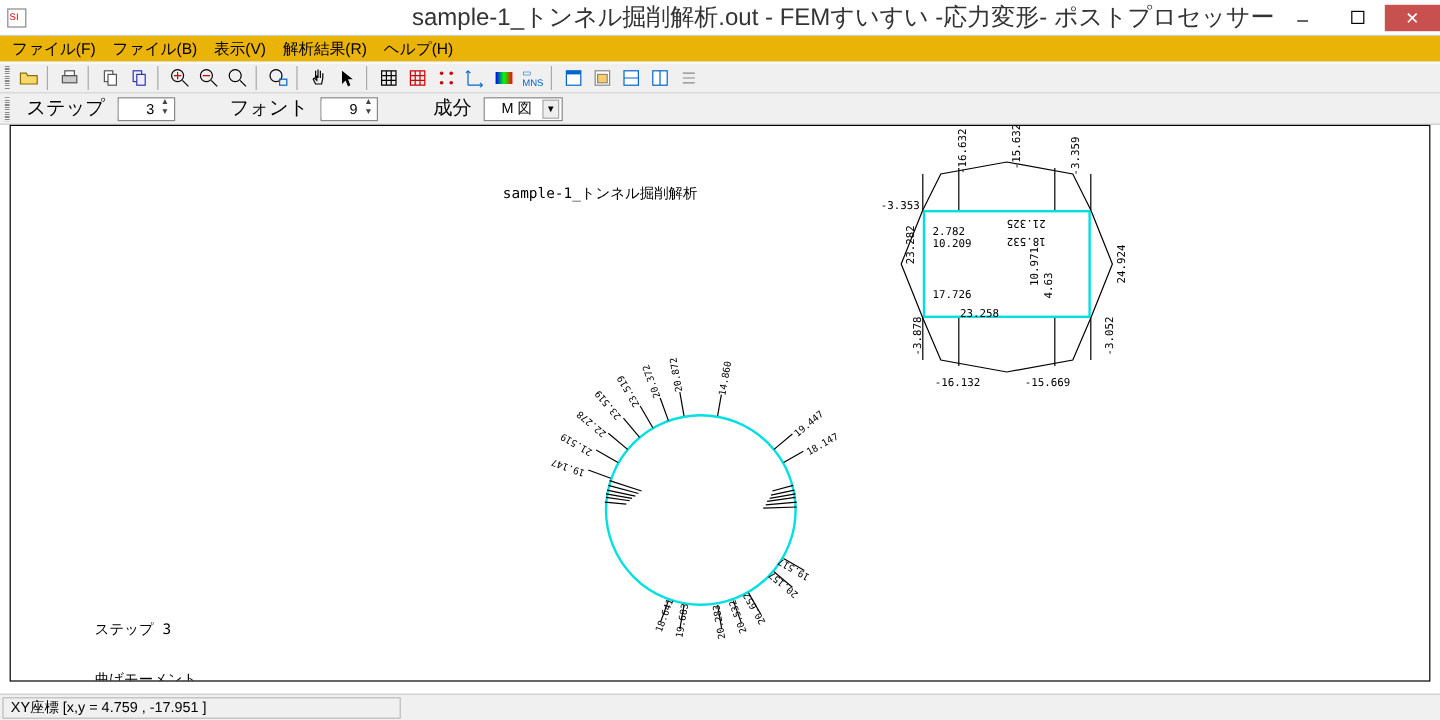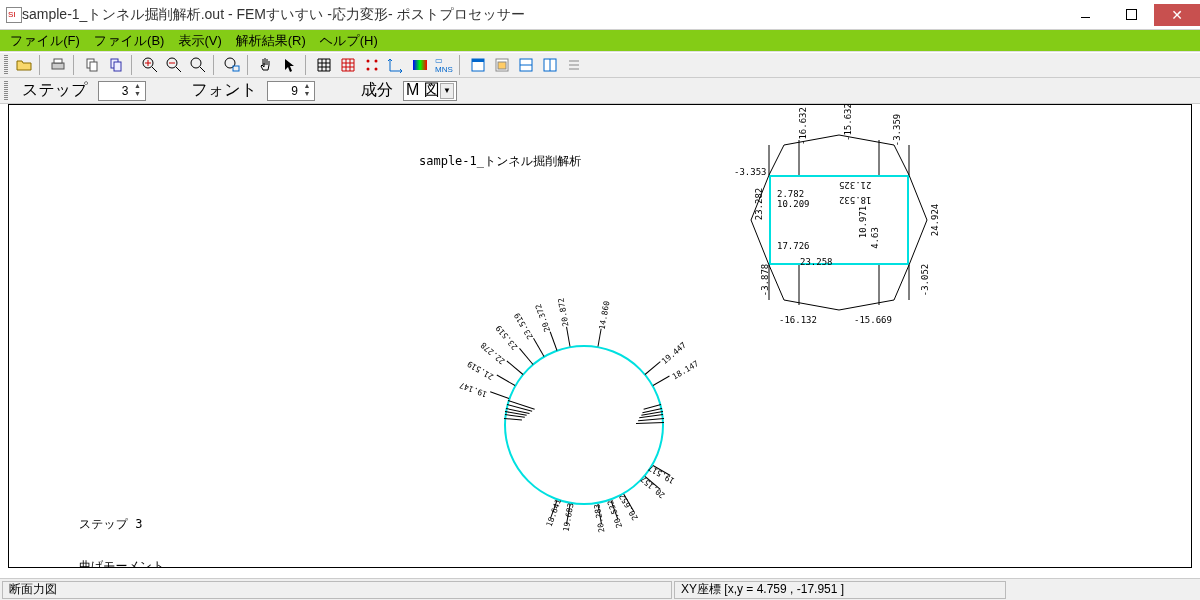--- a/index.html
+++ b/index.html
@@ -2,46 +2,46 @@
 <html><head>
 <meta charset="utf-8">
 <style>
 * { box-sizing: border-box; margin: 0; padding: 0; }
 body { font-family: "MS UI Gothic", "Meiryo", sans-serif; font-size: 12px; background: #fff; width: 1200px; height: 600px; overflow: hidden; position: relative; }
 
 
 .titlebar { height: 30px; background: linear-gradient(#fff,#fff); border-bottom: 1px solid #d0d0d0; display: flex; align-items: center; padding-left: 6px; }
 .titlebar .appicon { width: 16px; height: 16px; background: #fff; border: 1px solid #888; display:inline-block; position: relative;}
 .titlebar .appicon::after { content: "SI"; font-size:8px; color:#c00; position:absolute; left:1px; top:2px;}
-.titlebar .title { flex: 1; text-align: left; color: #333; font-size: 14px; }
+.titlebar .title { flex: 1; text-align: right; color: #333; font-size: 20px; }
 .winbtns { display: flex; height: 22px; }
 .winbtn { width: 46px; height: 22px; display: flex; align-items: center; justify-content: center; font-family: Arial; font-size: 11px; }
 .winbtn.min::after { content: ""; width: 9px; height: 1px; background: #000; display: block; margin-top: 6px;}
 .winbtn.max::after { content: ""; width: 9px; height: 9px; border: 1px solid #000; display: block;}
 .winbtn.close { background: #c8504f; color: #fff; font-size:14px; }
 .winbtn.close::after { content: "✕"; }
 
 
-.menubar { height: 22px; background: #84cc16; display: flex; align-items: center; padding: 0 4px; gap: 2px; border-bottom: 1px solid #e0e0e0;}
+.menubar { height: 22px; background: #eab308; display: flex; align-items: center; padding: 0 4px; gap: 2px; border-bottom: 1px solid #e0e0e0;}
 .menuitem { padding: 2px 6px; font-size: 13px; }
 
 
 .toolbar1 { height: 26px; display:flex; align-items:center; border-top:1px solid #fff; border-bottom:1px solid #ccc; background:#f0f0f0; padding-left:4px;}
 .grip { width:4px; height:20px; background: repeating-linear-gradient(#888,#888 1px,#f0f0f0 1px,#f0f0f0 2px); margin-right:4px;}
 .tbtn { width:22px; height:22px; display:flex; align-items:center; justify-content:center; margin:0 1px; font-size:13px; }
 .sep { width:4px; height:20px; border-left:1px solid #aaa; margin:0 3px;}
 
 
 .toolbar2 { height: 26px; display:flex; align-items:center; border-bottom:1px solid #ccc; background:#f0f0f0; padding-left:4px; gap:6px;}
 .lbl { font-size:16px; padding:0 4px;}
 .spin { display:flex; align-items:center; height:20px; border:1px solid #888; background:#fff;}
 .spin input { width:32px; border:none; text-align:right; font-size:12px; padding-right:2px;}
 .spinbtn { width:14px; height:18px; display:flex; flex-direction:column; font-size:7px; line-height:8px; text-align:center; color:#444;}
 .combo { height:20px; border:1px solid #888; background:#fff; display:flex; align-items:center; padding:0 2px;}
-.combo span { width:34px; font-size:16px;}
+.combo span { width:34px; font-size:12px;margin-left:12px;}
 .combo .arrow { width:14px; height:16px; background:#eee; border:1px solid #aaa; display:flex; align-items:center; justify-content:center; font-size:8px;}
 
 
 .canvas { position:absolute; left:8px; top:104px; right:8px; height:464px; background:#fff; border:1px solid #000; overflow:hidden;}
 .canvas .label { position:absolute; font-family:"MS Gothic",monospace; font-size:12px; color:#000; white-space:pre;}
 .plotTitle { left:410px; top:48px; font-family:"MS Gothic",monospace; }
 .info { left:70px; top:384px; font-family:"MS Gothic",monospace; line-height:14px;}
 
 
 .tunwrap { position:absolute; left:475px; top:200px; width:200px; height:290px;}
@@ -336,15 +336,14 @@
     <div class="rlbl" style="left:135px;top:108px; transform:rotate(-90deg)">4.63</div>
     <div class="rlbl" style="left:190px;top:90px;  transform:rotate(-90deg)">24.924</div>
     <div class="rlbl" style="left:20px; top:150px; transform:rotate(-90deg)">-3.878</div>
     <div class="rlbl" style="left:50px; top:190px">-16.132</div>
     <div class="rlbl" style="left:125px;top:190px">-15.669</div>
     <div class="rlbl" style="left:180px;top:150px; transform:rotate(-90deg)">-3.052</div>
   </div>
 </div>
 
 <div class="status">
-  <div class="cell first">断面力図</div>
   <div class="cell coord">XY座標 [x,y  =   4.759 , -17.951 ]</div>
 </div>
 
 </body></html>

